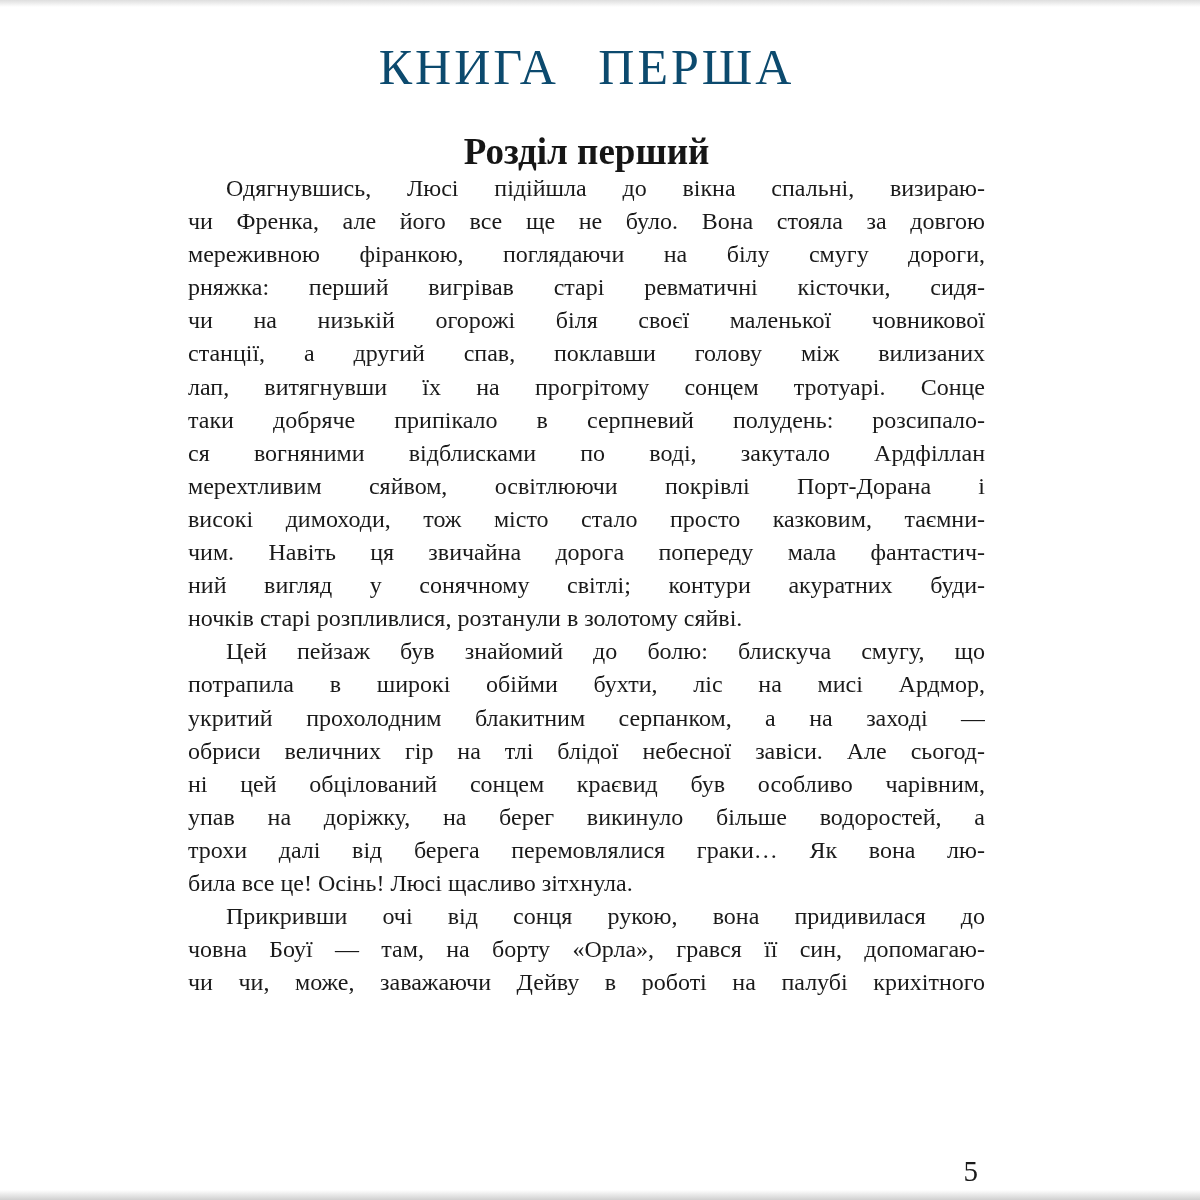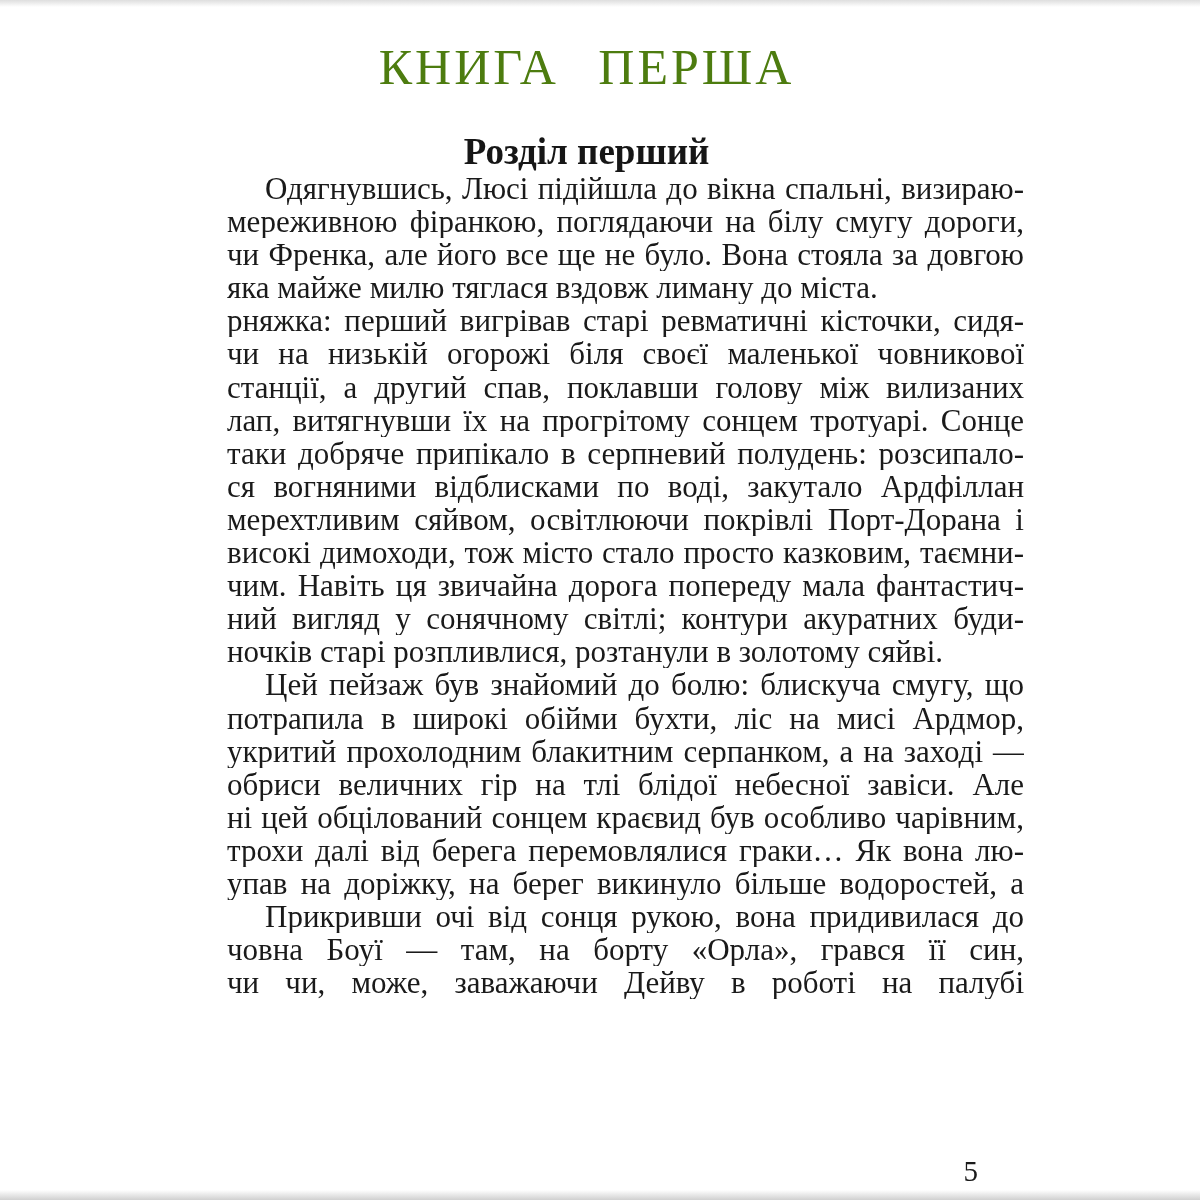--- a/index.html
+++ b/index.html
@@ -34,41 +34,40 @@
     position: absolute;
     top: 6px;
     left: 188px;
     width: 797px;
     text-align: center;
     font-size: 50px;
     line-height: 1.1;
     font-weight: 400;
     letter-spacing: 3px;
     word-spacing: 24px;
-    color: #4d7c0f;
+    color: #0c4a6e;
   }
   .chapter-title {
     position: absolute;
     top: 96px;
     left: 188px;
     width: 797px;
     text-align: center;
     font-size: 37px;
     line-height: 1.1;
     font-weight: 700;
     color: #161616;
     margin-top: 36px;
   }
   .body-text {
     position: absolute;
     top: 172px;
     left: 188px;
     width: 797px;
-    font-size: 31px;
-    margin-left: 39px;
+    font-size: 24px;
   }
   .paragraph {
     margin: 0;
     padding: 0;
   }
   .line {
     height: 33.1px;
     line-height: 33.1px;
     text-align: justify;
     text-align-last: justify;
@@ -97,45 +96,45 @@
 <div class="page">
   <div class="scan-edge-top"></div>
 
   <h1 class="book-title">КНИГА ПЕРША</h1>
 
   <h2 class="chapter-title">Розділ перший</h2>
 
   <div class="body-text">
       <div class="paragraph">
         <div class="line first">Одягнувшись, Люсі підійшла до вікна спальні, визираю-</div>
+        <div class="line">чи Френка, але його все ще не було. Вона стояла за довгою</div>
         <div class="line">мереживною фіранкою, поглядаючи на білу смугу дороги,</div>
-        <div class="line">чи Френка, але його все ще не було. Вона стояла за довгою</div>
-        <div class="line last">яка майже милю тяглася вздовж лиману до міста.</div>
       </div>
       <div class="paragraph">
         <div class="line">рняжка: перший вигрівав старі ревматичні кісточки, сидя-</div>
         <div class="line">чи на низькій огорожі біля своєї маленької човникової</div>
         <div class="line">станції, а другий спав, поклавши голову між вилизаних</div>
         <div class="line">лап, витягнувши їх на прогрітому сонцем тротуарі. Сонце</div>
         <div class="line">таки добряче припікало в серпневий полудень: розсипало-</div>
         <div class="line">ся вогняними відблисками по воді, закутало Ардфіллан</div>
         <div class="line">мерехтливим сяйвом, освітлюючи покрівлі Порт-Дорана і</div>
         <div class="line">високі димоходи, тож місто стало просто казковим, таємни-</div>
         <div class="line">чим. Навіть ця звичайна дорога попереду мала фантастич-</div>
         <div class="line">ний вигляд у сонячному світлі; контури акуратних буди-</div>
         <div class="line last">ночків старі розпливлися, розтанули в золотому сяйві.</div>
       </div>
       <div class="paragraph">
         <div class="line first">Цей пейзаж був знайомий до болю: блискуча смугу, що</div>
         <div class="line">потрапила в широкі обійми бухти, ліс на мисі Ардмор,</div>
         <div class="line">укритий прохолодним блакитним серпанком, а на заході —</div>
         <div class="line">обриси величних гір на тлі блідої небесної завіси. Але сьогод-</div>
         <div class="line">ні цей обцілований сонцем краєвид був особливо чарівним,</div>
+        <div class="line">упав на доріжку, на берег викинуло більше водоростей, а</div>
         <div class="line">трохи далі від берега перемовлялися граки… Як вона лю-</div>
-        <div class="line">упав на доріжку, на берег викинуло більше водоростей, а</div>
+        <div class="line last">била все це! Осінь! Люсі щасливо зітхнула.</div>
       </div>
       <div class="paragraph">
         <div class="line first">Прикривши очі від сонця рукою, вона придивилася до</div>
         <div class="line">човна Боуї — там, на борту «Орла», грався її син, допомагаю-</div>
         <div class="line">чи чи, може, заважаючи Дейву в роботі на палубі крихітного</div>
       </div>
     </div>
 
   <div class="page-number">5</div>
 

